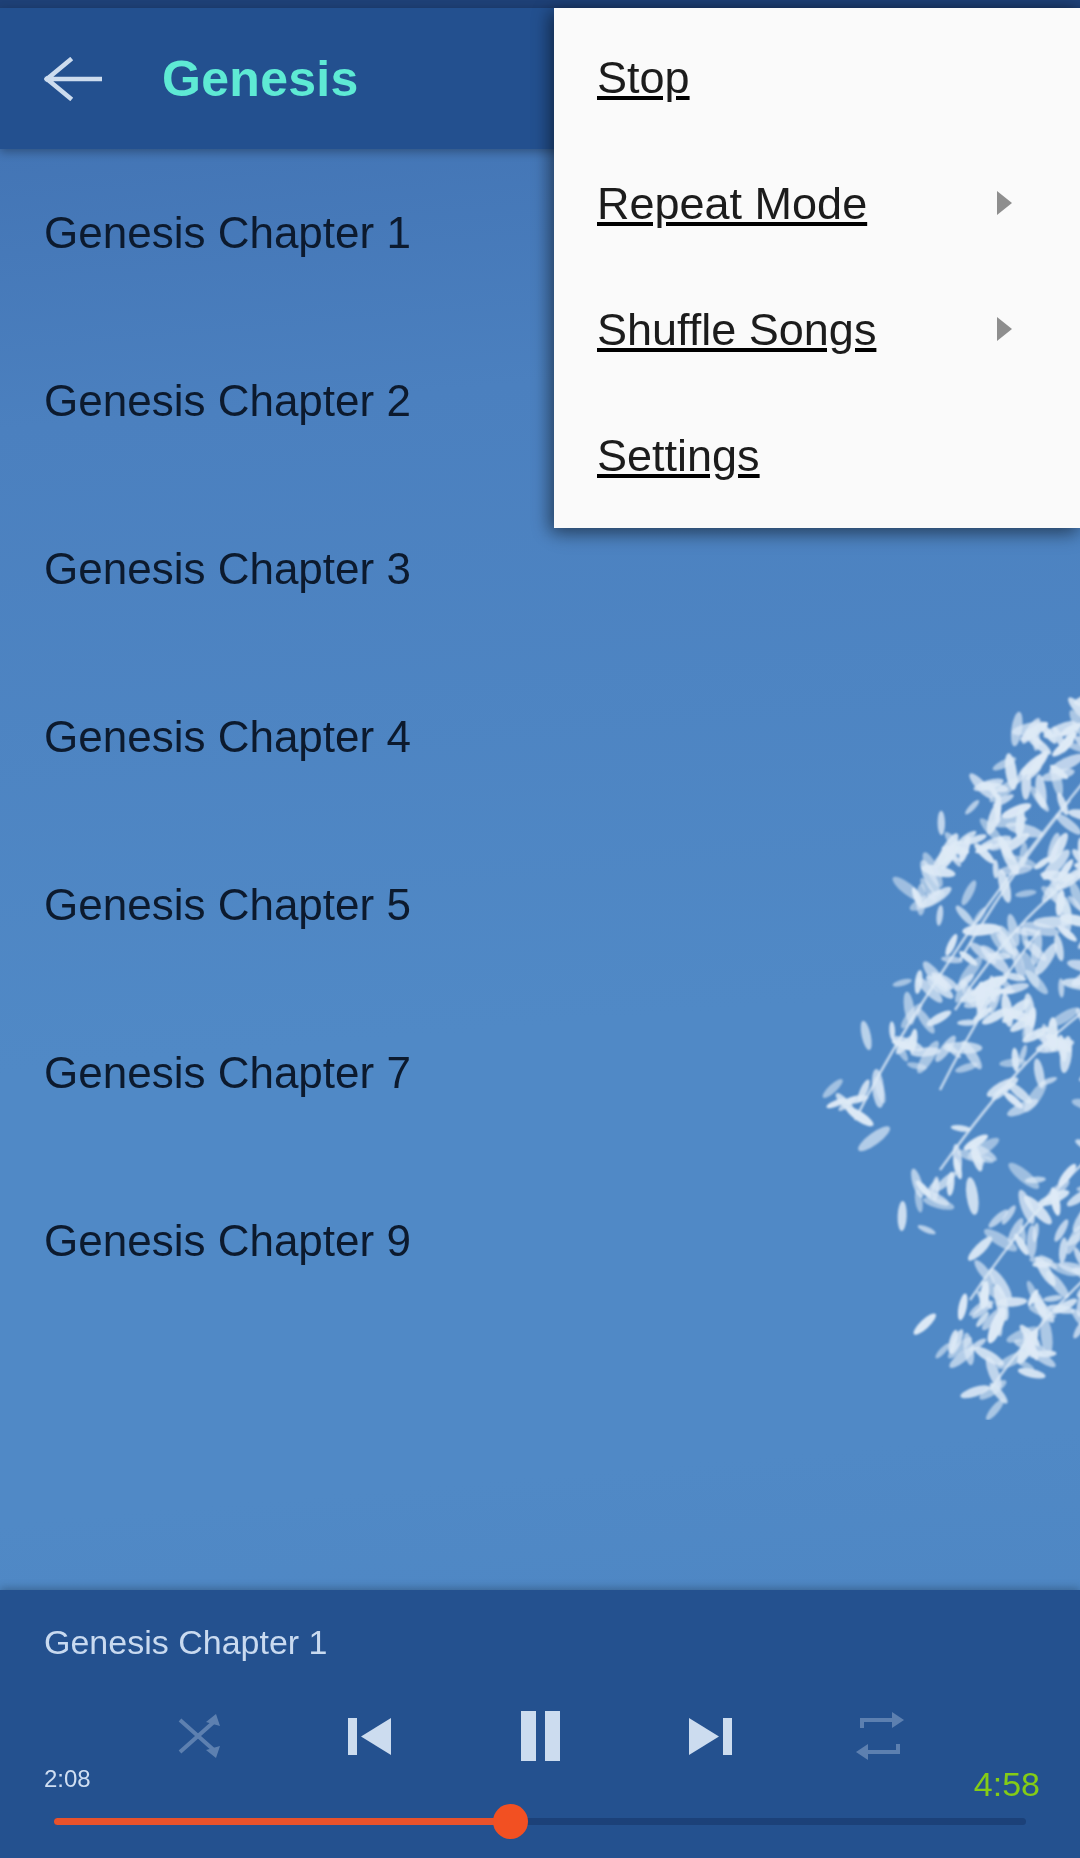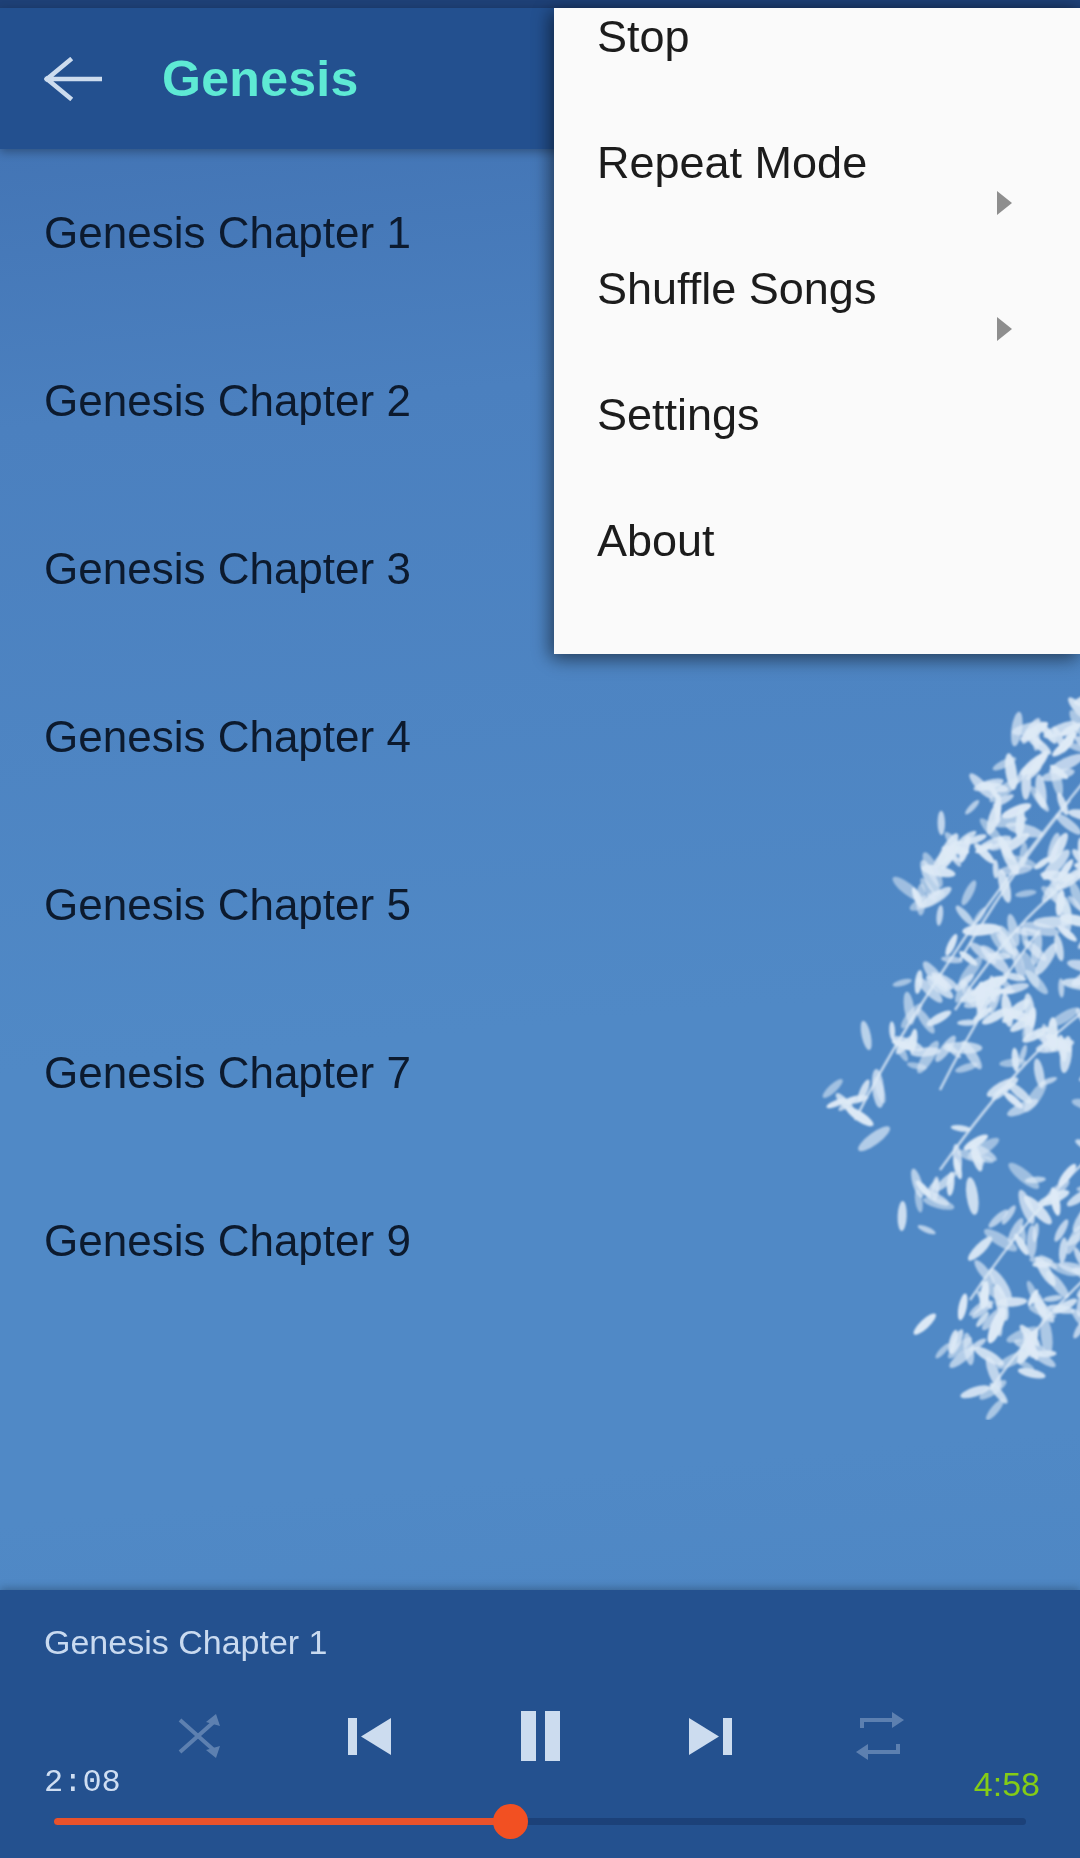--- a/index.html
+++ b/index.html
@@ -105,23 +105,25 @@
     width: 526px;
     background: #fafafa;
     box-shadow: -5px 3px 16px rgba(0,0,0,0.34), 0 6px 18px rgba(0,0,0,0.28);
     padding: 6px 0 10px 0;
     box-sizing: border-box;
     z-index: 20;
   }
   .menu-item {
     height: 126px;
     display: flex;
+    align-items: center;
     padding: 0 26px 0 43px;
     box-sizing: border-box;
     cursor: pointer;
+    text-decoration: underline;
   }
   .menu-item-label {
     color: #1c1c1c;
     font-size: 45px;
     line-height: 1;
     white-space: nowrap;
     flex: 1;
   }
   .menu-arrow {
     width: 30px;
@@ -172,23 +174,22 @@
     cursor: pointer;
   }
   .ctrl svg { display: block; }
   .ctrl.dim { opacity: 0.34; }
 
   #time-current {
     position: absolute;
     left: 44px;
     top: 177px;
     color: #cfdef2;
-    font-size: 32px;
+    font-size: 24px;
     line-height: 1;
-    font-family: Liberation Mono, monospace;
   }
   #time-total {
     position: absolute;
     right: 40px;
     top: 177px;
     color: #84cc16;
     font-size: 34px;
     line-height: 1;
   }
 
@@ -694,23 +695,20 @@
       <span class="menu-item-label">Shuffle Songs</span>
       <span class="menu-arrow">
         <svg width="20" height="26" viewBox="0 0 20 26" xmlns="http://www.w3.org/2000/svg">
             <path d="M2 1 L17 13 L2 25 Z" fill="#8e8e8e"></path>
           </svg>
       </span>
     </div>
     <div class="menu-item">
       <span class="menu-item-label">Settings</span>
     </div>
-    <div class="menu-item">
-      <span class="menu-item-label">About</span>
-    </div>
   </div>
 
   <div id="player">
     <div id="player-track-title">Genesis Chapter 1</div>
 
     <div id="player-controls">
       <div class="ctrl dim">
         <span>
           <svg width="60" height="60" viewBox="0 0 60 60" xmlns="http://www.w3.org/2000/svg">
             <g stroke="#ccdcef" stroke-width="4" fill="none" stroke-linecap="butt">

